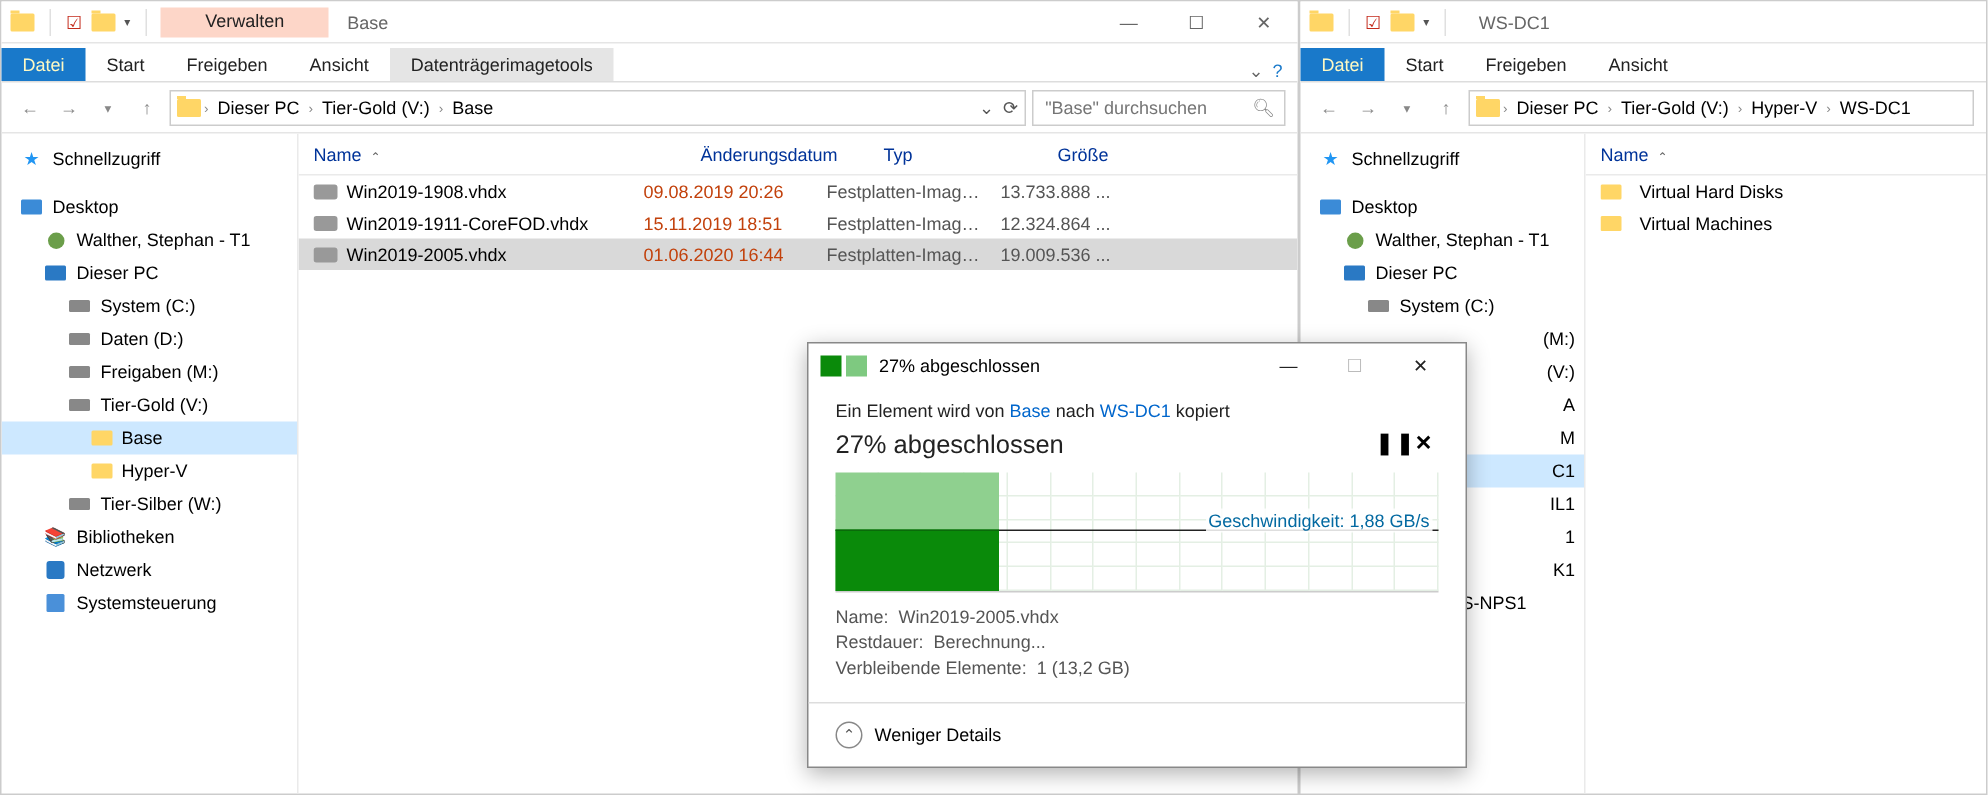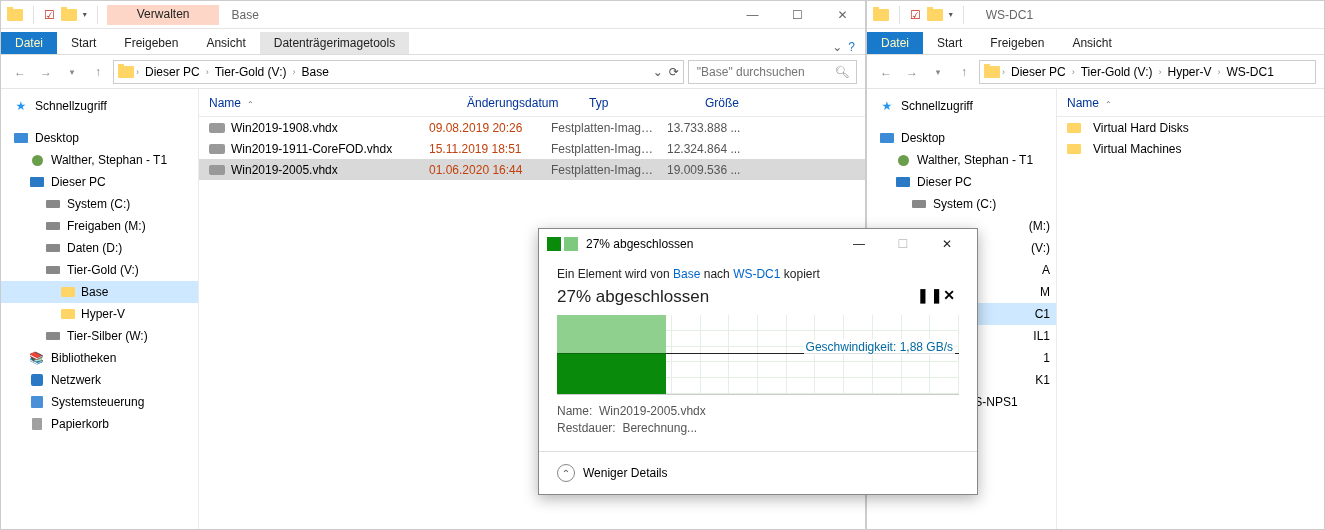--- a/index.html
+++ b/index.html
@@ -162,25 +162,25 @@
       <div class="tnode" style="padding-left:28px">
           <span class="ic ic-pc"></span>
           <span class="lbl">Dieser PC</span>
         </div>
       <div class="tnode" style="padding-left:44px">
           <span class="ic ic-drive"></span>
           <span class="lbl">System (C:)</span>
         </div>
       <div class="tnode" style="padding-left:44px">
           <span class="ic ic-drive"></span>
+          <span class="lbl">Daten (D:)</span>
+        </div>
+      <div class="tnode" style="padding-left:44px">
+          <span class="ic ic-drive"></span>
           <span class="lbl">Freigaben (M:)</span>
-        </div>
-      <div class="tnode" style="padding-left:44px">
-          <span class="ic ic-drive"></span>
-          <span class="lbl">Daten (D:)</span>
         </div>
       <div class="tnode" style="padding-left:44px">
           <span class="ic ic-drive"></span>
           <span class="lbl">Tier-Gold (V:)</span>
         </div>
       <div class="tnode sel" style="padding-left:60px">
           <span class="ic ic-folder"></span>
           <span class="lbl">Base</span>
         </div>
       <div class="tnode" style="padding-left:60px">
@@ -195,24 +195,20 @@
           <span class="ic">📚</span>
           <span class="lbl">Bibliotheken</span>
         </div>
       <div class="tnode" style="padding-left:28px">
           <span class="ic ic-net"></span>
           <span class="lbl">Netzwerk</span>
         </div>
       <div class="tnode" style="padding-left:28px">
           <span class="ic ic-ctrl"></span>
           <span class="lbl">Systemsteuerung</span>
-        </div>
-      <div class="tnode" style="padding-left:28px">
-          <span class="ic ic-trash"></span>
-          <span class="lbl">Papierkorb</span>
         </div>
     </div>
     <div class="listarea">
       <div class="cols">
         <div class="col name"><span>Name</span><span class="sort-ind">⌃</span></div>
         <div class="col date">Änderungsdatum</div>
         <div class="col type">Typ</div>
         <div class="col size">Größe</div>
       </div>
       <div id="left-rows">
@@ -454,19 +450,20 @@
         </div>
       <div class="chart-fill-lt"></div>
       <div class="chart-fill-dk"></div>
       <div class="chart-line-green"></div>
       <div class="chart-line"></div>
       <div class="chart-speed"><span>Geschwindigkeit:</span> <span>1,88 GB/s</span></div>
     </div>
     <div class="dlg-info">
       <div><span>Name:</span>&nbsp;&nbsp;<span class="v">Win2019-2005.vhdx</span></div>
       <div><span>Restdauer:</span>&nbsp;&nbsp;<span class="v">Berechnung...</span></div>
+      <div><span>Verbleibende Elemente:</span>&nbsp;&nbsp;<span class="v">1 (13,2 GB)</span></div>
     </div>
   </div>
   <div class="dlg-footer">
     <span class="chev-circle">⌃</span>
     <span>Weniger Details</span>
   </div>
 </div>
 
 </body></html>

